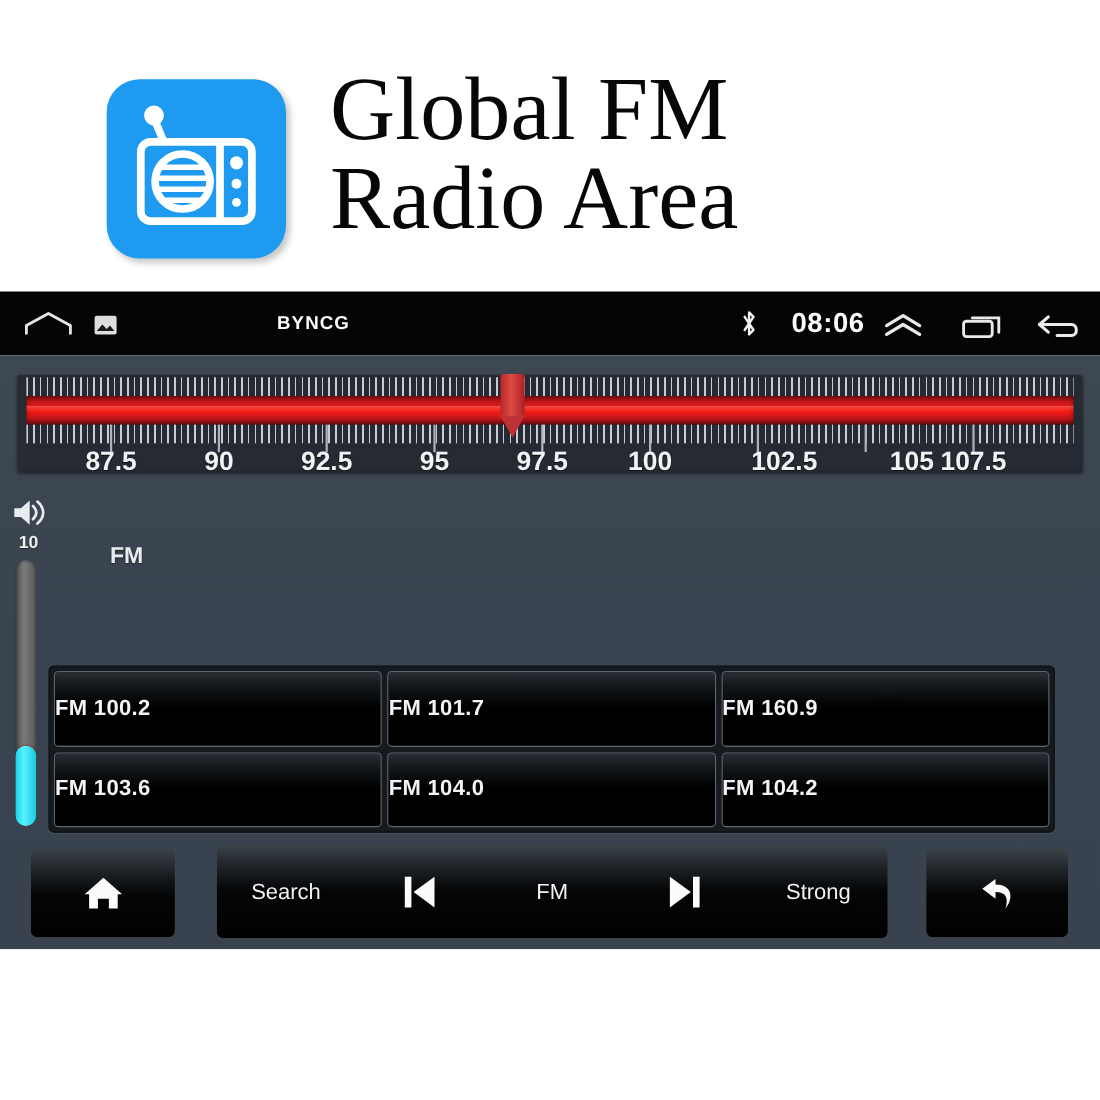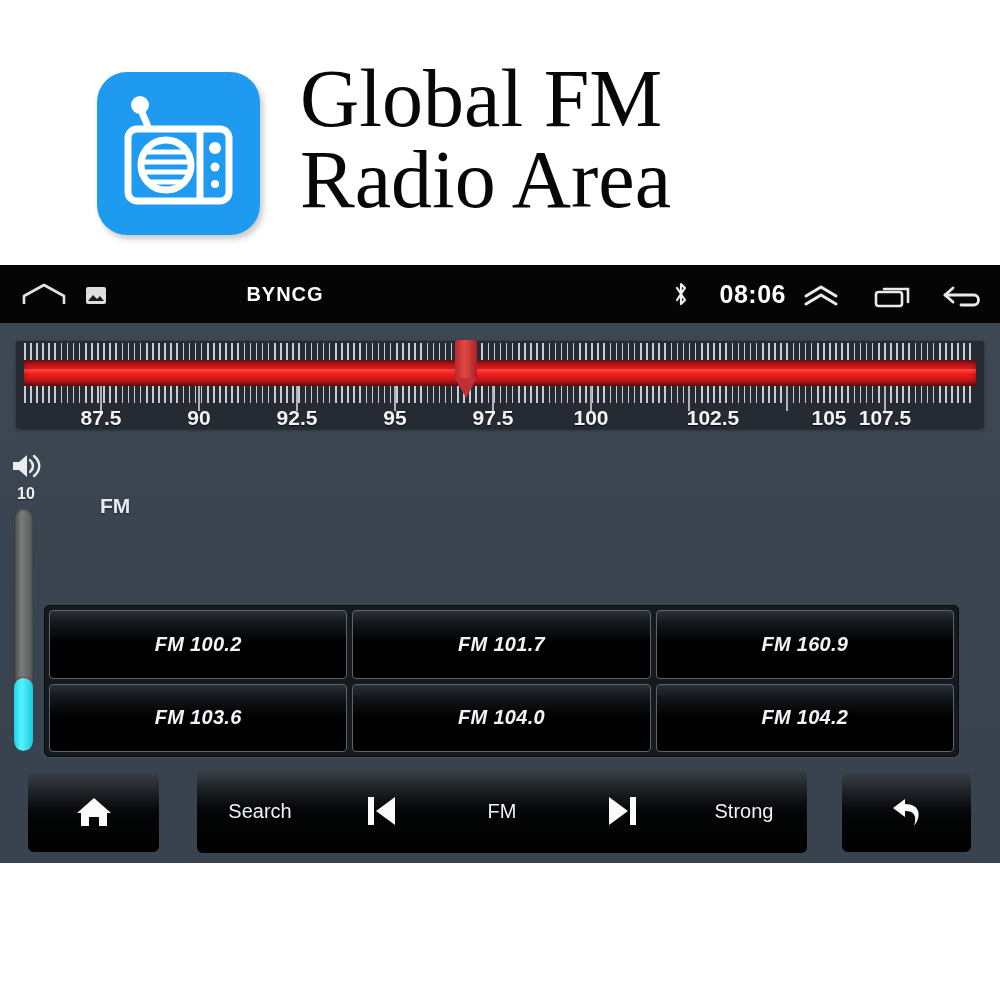--- a/index.html
+++ b/index.html
@@ -31,21 +31,21 @@
   
   .statusbar {
     position:absolute; left:0; top:265px; width:1000px; height:58px;
     background:#050505; color:#e8e8e8;
   }
   .sb-home { position:absolute; left:22px; top:17px; width:44px; height:24px; }
   .sb-photo { position:absolute; left:85px; top:21px; width:22px; height:19px; }
   .sb-label {
     position:absolute; left:0; top:0; width:570px; height:58px;
     display:flex; align-items:center; justify-content:center;
-    font-size:20px; font-weight:bold; letter-spacing:1px; color:#fdfdfd;
+    font-size:17px; font-weight:bold; letter-spacing:1px; color:#fdfdfd;
   }
   .sb-bt { position:absolute; right:310px; top:16px; width:18px; height:26px; }
   .sb-time {
     position:absolute; right:214px; top:0; height:58px; display:flex; align-items:center;
     font-size:25px; font-weight:bold; color:#fdfdfd; letter-spacing:0.5px;
   }
   .sb-up { position:absolute; right:160px; top:19px; width:38px; height:22px; }
   .sb-recent { position:absolute; right:84px; top:19px; width:42px; height:24px; }
   .sb-back { position:absolute; right:15px; top:18px; width:44px; height:26px; }
 
@@ -81,21 +81,21 @@
   }
   .ticks-major {
     position:absolute; left:8px; top:46px; right:8px; height:25px;
   }
   .ticks-major i {
     position:absolute; top:0; width:2px; height:25px; background:#aeb3bb;
   }
   .dial-labels { position:absolute; left:0; top:66px; width:968px; height:22px; }
   .dial-labels span {
     position:absolute; top:0; transform:translateX(-50%);
-    font-size:21px; font-weight:bold; color:#f2f3f5;
+    font-size:24px; font-weight:bold; color:#f2f3f5;
     text-shadow: 0 1px 1px rgba(0,0,0,0.8);
     white-space:nowrap;
   }
   .needle { position:absolute; top:0; width:22px; height:58px; transform:translateX(-50%); }
   .needle .body {
     position:absolute; left:0; top:0; width:22px; height:40px;
     background:linear-gradient(90deg,#b7282c,#e04a42 45%,#a82226);
     border-radius:3px 3px 0 0;
   }
   .needle .tip {
@@ -161,21 +161,21 @@
     position:absolute; left:44px; top:282px; width:915px; height:152px;
     background:#151a1f; border:1px solid #0a0d10; border-radius:5px;
     padding:4px; display:grid; grid-template-columns:repeat(3,1fr); grid-template-rows:repeat(2,1fr);
     gap:5px;
     box-shadow: 0 1px 2px rgba(255,255,255,0.07);
   }
   .preset {
     position:relative;
     background:linear-gradient(180deg,#2b3036 0%, #14181c 18%, #000 48%, #000 100%);
     border:1px solid #5d646c; border-radius:4px;
-    display:flex; align-items:center; justify-content:center;font-style:italic;
+    display:flex; align-items:center; justify-content:flex-start;
   }
   .preset span {
     font-size:20px; font-weight:bold; color:#f1f3f5; letter-spacing:0.3px;
     text-shadow:0 1px 2px #000;
   }
 
   
   .btm-home {
     position:absolute; left:27px; top:448px; width:133px; height:82px;
     background:linear-gradient(180deg,#3b4248 0%, #21262b 22%, #050607 50%, #000 100%);

